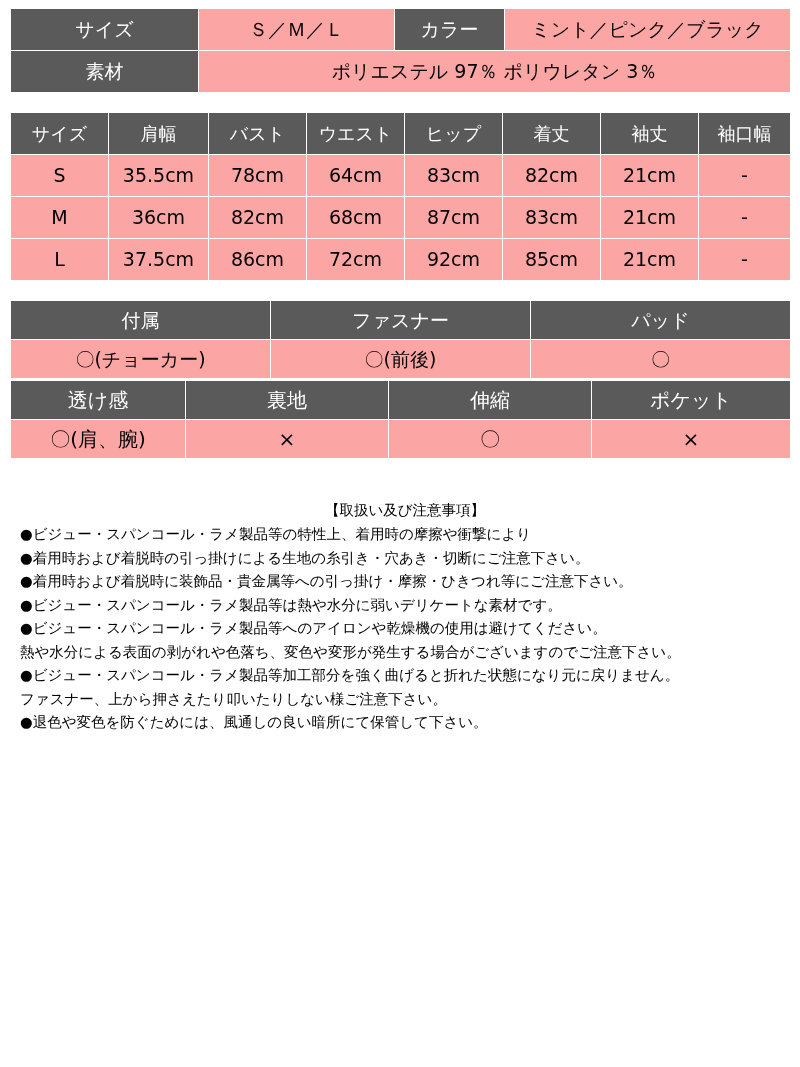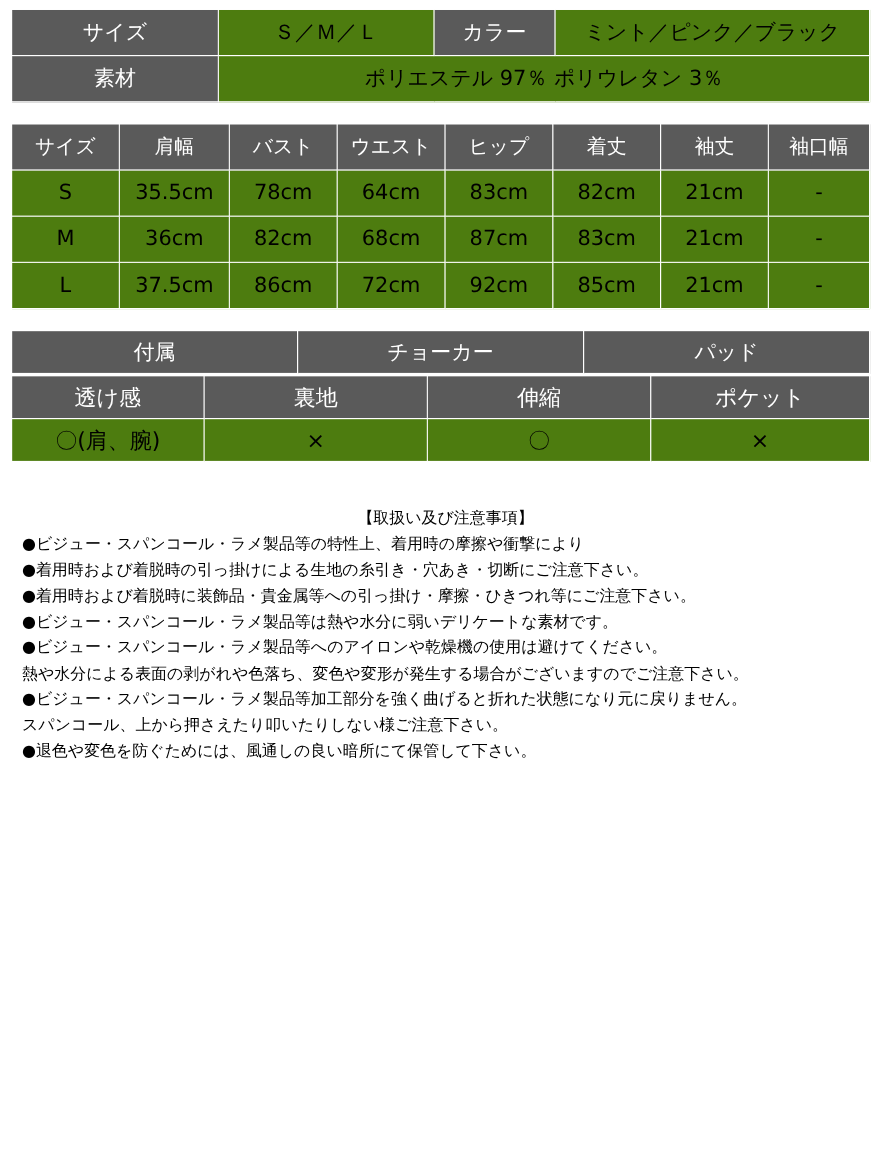--- a/index.html
+++ b/index.html
@@ -35,21 +35,21 @@
     padding: 0;
     height: 40px;
     line-height: 1.2;
   }
   .hdr {
     background: #5a5a5a;
     color: #ffffff;
     text-align: center;
   }
   .cell {
-    background: #4d7c0f;
+    background: #fca5a5;
     color: #000000;
   }
   .tbl-spec td { height: 41px; font-size: 19px; }
   .tbl-size { margin-top: 19px; }
   .tbl-size td { height: 41px; font-size: 19px; }
   .tbl-size .hdr { font-size: 18px; }
   .tbl-attach { margin-top: 19px; }
   .tbl-attach td { height: 38px; font-size: 19px; }
   .tbl-feature { margin-top: 1px; }
   .tbl-feature td { height: 38px; font-size: 20px; }
@@ -152,22 +152,27 @@
 
   <table class="tbl-attach">
     <colgroup>
       <col style="width:260px">
         <col style="width:260px">
         <col style="width:260px">
     </colgroup>
     <tbody>
       <tr>
         <td class="hdr">付属</td>
-        <td class="hdr">チョーカー</td>
+        <td class="hdr">ファスナー</td>
         <td class="hdr">パッド</td>
+      </tr>
+      <tr>
+        <td class="cell">〇(チョーカー)</td>
+        <td class="cell">〇(前後)</td>
+        <td class="cell">〇</td>
       </tr>
     </tbody>
   </table>
 
   <table class="tbl-feature">
     <colgroup>
       <col style="width:175px">
         <col style="width:203px">
         <col style="width:203px">
         <col style="width:199px">
@@ -190,17 +195,17 @@
 
   <div class="notes">
     <div class="note-line note-head">【取扱い及び注意事項】</div>
     <div class="note-line">●ビジュー・スパンコール・ラメ製品等の特性上、着用時の摩擦や衝撃により</div>
     <div class="note-line">●着用時および着脱時の引っ掛けによる生地の糸引き・穴あき・切断にご注意下さい。</div>
     <div class="note-line">●着用時および着脱時に装飾品・貴金属等への引っ掛け・摩擦・ひきつれ等にご注意下さい。</div>
     <div class="note-line">●ビジュー・スパンコール・ラメ製品等は熱や水分に弱いデリケートな素材です。</div>
     <div class="note-line">●ビジュー・スパンコール・ラメ製品等へのアイロンや乾燥機の使用は避けてください。</div>
     <div class="note-line">熱や水分による表面の剥がれや色落ち、変色や変形が発生する場合がございますのでご注意下さい。</div>
     <div class="note-line">●ビジュー・スパンコール・ラメ製品等加工部分を強く曲げると折れた状態になり元に戻りません。</div>
-    <div class="note-line">スパンコール、上から押さえたり叩いたりしない様ご注意下さい。</div>
+    <div class="note-line">ファスナー、上から押さえたり叩いたりしない様ご注意下さい。</div>
     <div class="note-line">●退色や変色を防ぐためには、風通しの良い暗所にて保管して下さい。</div>
   </div>
 
 </div>
 
 </body></html>

